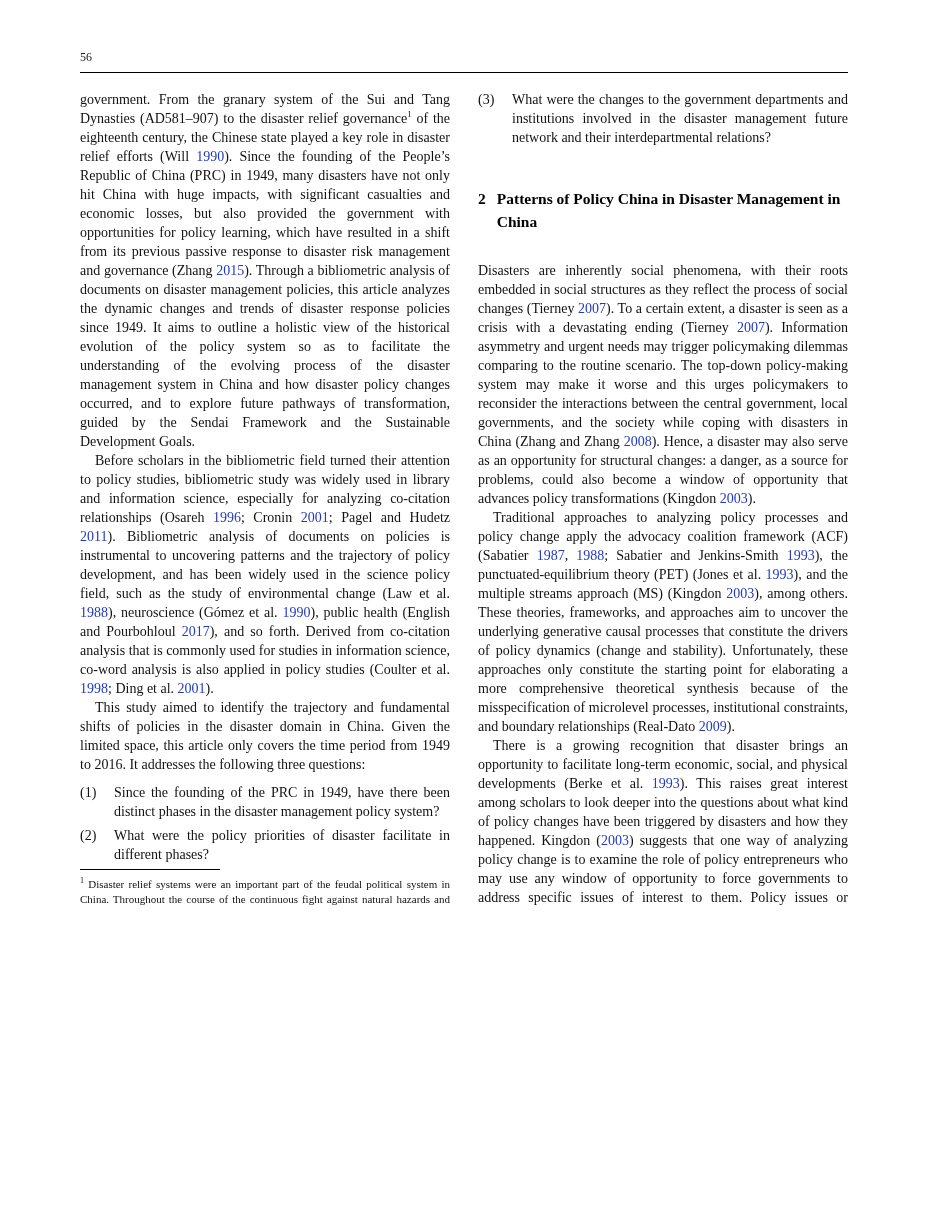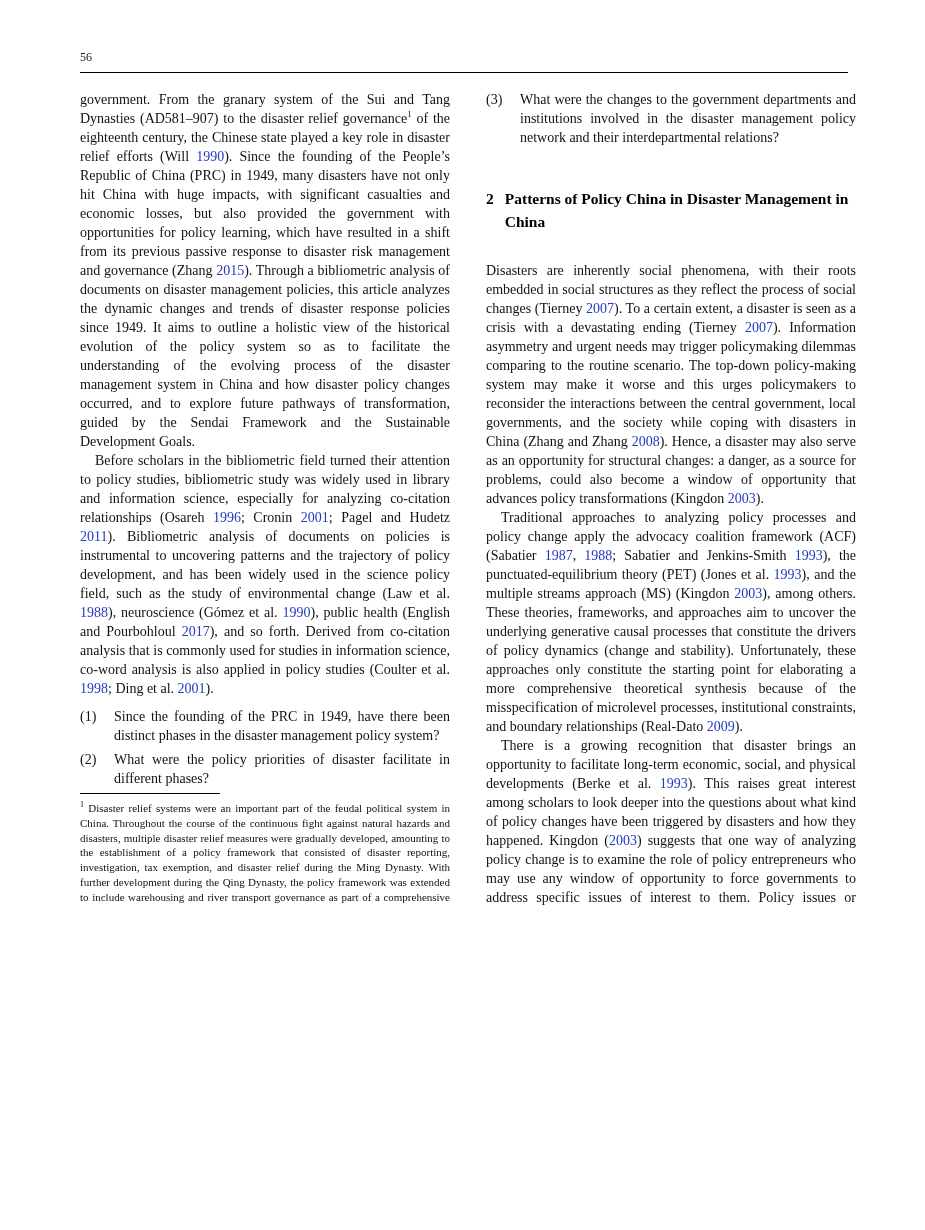--- a/index.html
+++ b/index.html
@@ -14,21 +14,21 @@
     width:925px; height:906px;
     background:#ffffff;
     padding:50px 77px 0 80px;
     overflow:hidden;
   }
   .page-header {
     display:flex; justify-content:space-between; align-items:baseline;
     font-size:12px; color:#1a1a1a;
   }
   .header-rule { border-top:1px solid #000; margin-top:7px; }
-  .columns { display:flex; gap:36px; margin-top:17px; }
+  .columns { display:flex; gap:28px; margin-top:17px; }
   .col { flex:0 0 370px; width:370px; }
 
   p { margin:0; }
   .body-para {
     font-size:14px; line-height:19px;
     text-align:justify;
     hyphens:auto; -webkit-hyphens:auto;
   }
   .indent { text-indent:15px; }
 
@@ -77,20 +77,21 @@
   <div class="page-header">
     <span class="page-num">56</span>
   </div>
   <div class="header-rule"></div>
 
   <div class="columns">
 
     <div class="col">
       <p class="body-para">government. From the granary system of the Sui and Tang Dynasties (AD581–907) to the disaster relief governance<sup class="fn-marker">1</sup> of the eighteenth century, the Chinese state played a key role in disaster relief efforts (Will <span class="cite">1990</span>). Since the founding of the People’s Republic of China (PRC) in 1949, many disasters have not only hit China with huge impacts, with significant casualties and economic losses, but also provided the government with opportunities for policy learning, which have resulted in a shift from its previous passive response to disaster risk management and governance (Zhang <span class="cite">2015</span>). Through a bibliometric analysis of documents on disaster management policies, this article analyzes the dynamic changes and trends of disaster response policies since 1949. It aims to outline a holistic view of the historical evolution of the policy system so as to facilitate the understanding of the evolving process of the disaster management system in China and how disaster policy changes occurred, and to explore future pathways of transformation, guided by the Sendai Framework and the Sustainable Development Goals.</p>
       <p class="body-para indent">Before scholars in the bibliometric field turned their attention to policy studies, bibliometric study was widely used in library and information science, especially for analyzing co-citation relationships (Osareh <span class="cite">1996</span>; Cronin <span class="cite">2001</span>; Pagel and Hudetz <span class="cite">2011</span>). Bibliometric analysis of documents on policies is instrumental to uncovering patterns and the trajectory of policy development, and has been widely used in the science policy field, such as the study of environmental change (Law et al. <span class="cite">1988</span>), neuroscience (Gómez et al. <span class="cite">1990</span>), public health (English and Pourbohloul <span class="cite">2017</span>), and so forth. Derived from co-citation analysis that is commonly used for studies in information science, co-word analysis is also applied in policy studies (Coulter et al. <span class="cite">1998</span>; Ding et al. <span class="cite">2001</span>).</p>
+      <p class="body-para indent">This study aimed to identify the trajectory and fundamental shifts of policies in the disaster domain in China. Given the limited space, this article only covers the time period from 1949 to 2016. It addresses the following three questions:</p>
 
       <div class="q-list">
         <div class="q-item">
           <span class="q-num">(1)</span>
           <span class="q-text">Since the founding of the PRC in 1949, have there been distinct phases in the disaster management policy system?</span>
         </div>
         <div class="q-item">
           <span class="q-num">(2)</span>
           <span class="q-text">What were the policy priorities of disaster facilitate in different phases?</span>
         </div>
@@ -99,21 +100,21 @@
       <div class="footnote">
         <div class="footnote-rule"></div>
         <p class="footnote-text"><sup class="fn-marker">1</sup> Disaster relief systems were an important part of the feudal political system in China. Throughout the course of the continuous fight against natural hazards and disasters, multiple disaster relief measures were gradually developed, amounting to the establishment of a policy framework that consisted of disaster reporting, investigation, tax exemption, and disaster relief during the Ming Dynasty. With further development during the Qing Dynasty, the policy framework was extended to include warehousing and river transport governance as part of a comprehensive policy system (Kang <span class="cite">2006</span>).</p>
       </div>
     </div>
 
     <div class="col">
       <div class="q-list top">
         <div class="q-item">
           <span class="q-num">(3)</span>
-          <span class="q-text">What were the changes to the government departments and institutions involved in the disaster management policy network and their interdepartmental relations?</span>
+          <span class="q-text">What were the changes to the government departments and institutions involved in the disaster management future network and their interdepartmental relations?</span>
         </div>
       </div>
 
       <h2 class="section-heading">
         <span class="sec-num">2</span>
         <span class="sec-title">Patterns of Policy China in Disaster Management in China</span>
       </h2>
 
       <p class="body-para">Disasters are inherently social phenomena, with their roots embedded in social structures as they reflect the process of social changes (Tierney <span class="cite">2007</span>). To a certain extent, a disaster is seen as a crisis with a devastating ending (Tierney <span class="cite">2007</span>). Information asymmetry and urgent needs may trigger policymaking dilemmas comparing to the routine scenario. The top-down policy-making system may make it worse and this urges policymakers to reconsider the interactions between the central government, local governments, and the society while coping with disasters in China (Zhang and Zhang <span class="cite">2008</span>). Hence, a disaster may also serve as an opportunity for structural changes: a danger, as a source for problems, could also become a window of opportunity that advances policy transformations (Kingdon <span class="cite">2003</span>).</p>
       <p class="body-para indent">Traditional approaches to analyzing policy processes and policy change apply the advocacy coalition framework (ACF) (Sabatier <span class="cite">1987</span>, <span class="cite">1988</span>; Sabatier and Jenkins-Smith <span class="cite">1993</span>), the punctuated-equilibrium theory (PET) (Jones et al. <span class="cite">1993</span>), and the multiple streams approach (MS) (Kingdon <span class="cite">2003</span>), among others. These theories, frameworks, and approaches aim to uncover the underlying generative causal processes that constitute the drivers of policy dynamics (change and stability). Unfortunately, these approaches only constitute the starting point for elaborating a more comprehensive theoretical synthesis because of the misspecification of microlevel processes, institutional constraints, and boundary relationships (Real-Dato <span class="cite">2009</span>).</p>

